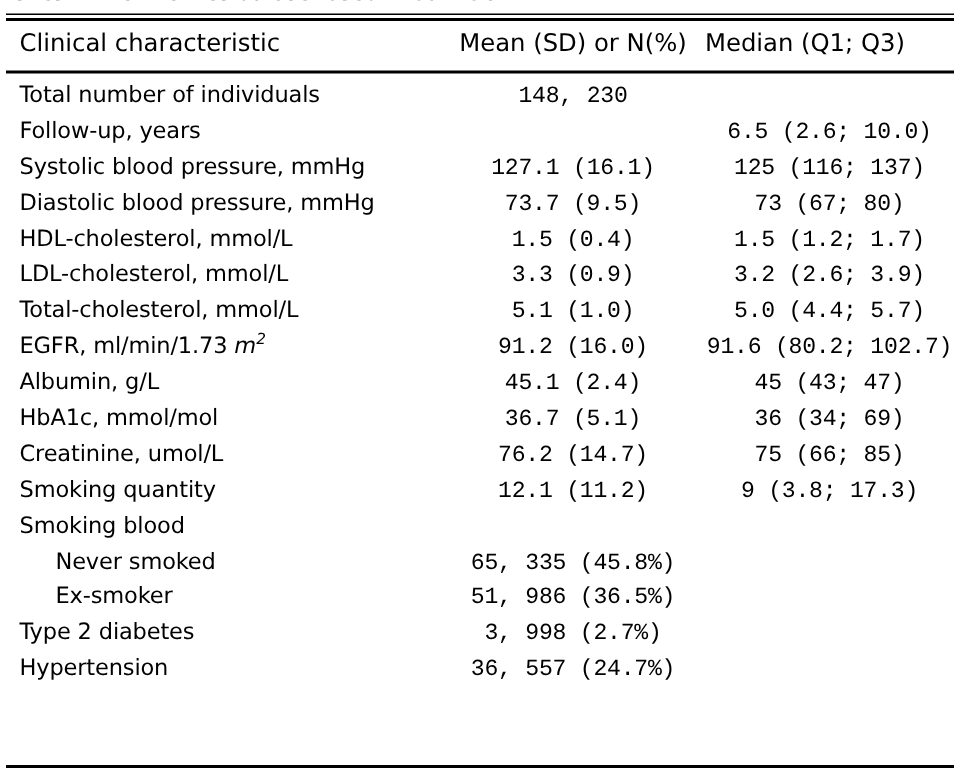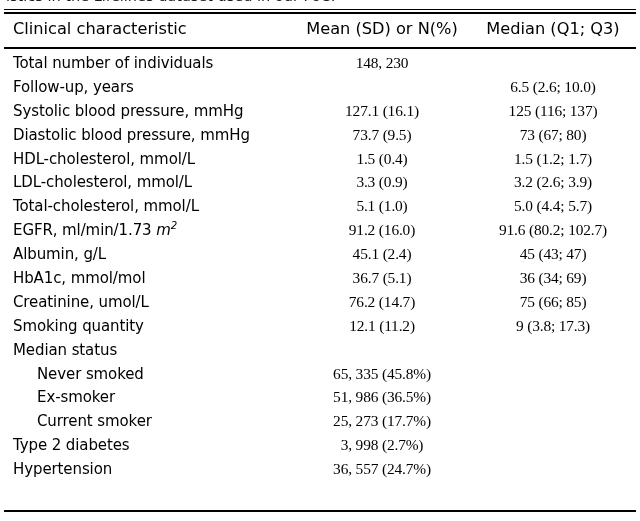--- a/index.html
+++ b/index.html
@@ -93,38 +93,38 @@
   thead th {
     font-family: "DejaVu Sans", sans-serif;
     font-weight: 400;
     font-size: 16.2px;
     line-height: 30px;
     height: 32px;
     white-space: nowrap;
   }
   th.h-char { text-align: left;   padding-left: 9px; }
   th.h-mean { text-align: center; }
-  th.h-med  { text-align: center; }
+  th.h-med  { text-align: left; }
 
   tbody tr { height: 23.9px; }
   tbody tr.spacer-row { height: 8px; }
 
   td.lbl {
     font-family: "DejaVu Sans", sans-serif;
     font-weight: 400;
     font-size: 15px;
     text-align: left;
     padding-left: 9px;
     white-space: nowrap;
     letter-spacing: -0.1px;
   }
   td.lbl.indent { padding-left: 33px; }
 
   td.num {
-    font-family: Liberation Serif, serif;
+    font-family: Liberation Mono, monospace;
     font-size: 15.4px;
     text-align: center;
     white-space: nowrap;
     letter-spacing: -0.15px;
   }
 
   .sup {
     font-size: 0.68em;
     vertical-align: super;
     line-height: 0;
@@ -216,40 +216,35 @@
           <td class="lbl">Creatinine, umol/L</td>
           <td class="num">76.2 (14.7)</td>
           <td class="num">75 (66; 85)</td>
         </tr>
         <tr>
           <td class="lbl">Smoking quantity</td>
           <td class="num">12.1 (11.2)</td>
           <td class="num">9 (3.8; 17.3)</td>
         </tr>
         <tr>
-          <td class="lbl">Median status</td>
+          <td class="lbl">Smoking blood</td>
           <td class="num"></td>
           <td class="num"></td>
         </tr>
         <tr>
           <td class="lbl indent">Never smoked</td>
           <td class="num">65, 335 (45.8%)</td>
           <td class="num"></td>
         </tr>
         <tr>
           <td class="lbl indent">Ex-smoker</td>
           <td class="num">51, 986 (36.5%)</td>
           <td class="num"></td>
         </tr>
         <tr>
-          <td class="lbl indent">Current smoker</td>
-          <td class="num">25, 273 (17.7%)</td>
-          <td class="num"></td>
-        </tr>
-        <tr>
           <td class="lbl">Type 2 diabetes</td>
           <td class="num">3, 998 (2.7%)</td>
           <td class="num"></td>
         </tr>
         <tr>
           <td class="lbl">Hypertension</td>
           <td class="num">36, 557 (24.7%)</td>
           <td class="num"></td>
         </tr>
       </tbody>

